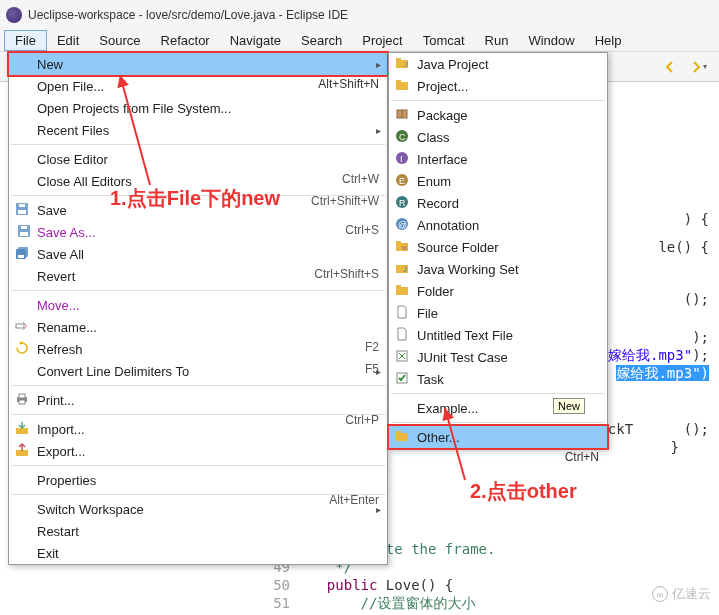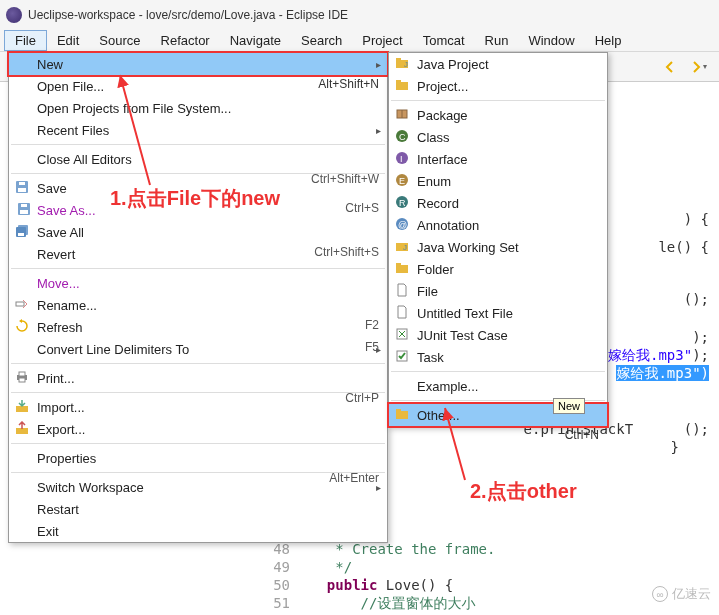--- a/index.html
+++ b/index.html
@@ -19,21 +19,21 @@
     .dropdown .row.disabled { color: #a21caf; text-align: right; }
     .dropdown .row .shortcut { margin-left: auto; color: #555; font-size: 12px; margin-top: 40px; }
     .dropdown .row.highlighted .shortcut { color: #333; }
     .dropdown .row .arrow { position: absolute; right: 6px; font-size: 10px; color: #555; }
     .dropdown .row .icon { position: absolute; left: 6px; width: 16px; height: 16px; }
     .dropdown .sep { height: 1px; background: #ddd; margin: 3px 2px; }
     .filemenu { left: 8px; top: 52px; width: 380px; }
     .submenu { left: 388px; top: 52px; width: 220px; }
     .editor { position: absolute; left: 240px; top: 80px; right: 0; bottom: 0; font-family: Consolas, monospace; font-size: 14px; white-space: pre; color: #333; line-height: 18px; z-index: 1; }
     .editor .ln { color: #a0a0a0; display: inline-block; width: 30px; text-align: right; margin-right: 20px; }
-    .editor .kw { color: #7f0055; font-weight: bold; }
+    .editor .kw { color: #7f0055; font-weight: normal; }
     .editor .cm { color: #3f7f5f; }
     .editor .str { color: #2a00ff; }
     .editor .sel { background: #3399ff; color: #fff; }
     .anno { position: absolute; color: #e33; font-size: 20px; font-weight: 700; z-index: 20; }
     .arrow-svg { position: absolute; z-index: 19; pointer-events: none; }
     .tooltip { position: absolute; background: #ffffe1; border: 1px solid #888; padding: 1px 4px; font-size: 11px; z-index: 25; }
     .watermark { position: absolute; right: 8px; bottom: 12px; font-size: 13px; color: #bbb; z-index: 5; display: flex; align-items: center; gap: 4px; }
     .watermark .wicon { width: 16px; height: 16px; border-radius: 50%; border: 1px solid #bbb; display: flex; align-items: center; justify-content: center; font-size: 10px; }
   </style>
 </head>
@@ -83,20 +83,24 @@
     </div>
     <div class="row">
       <span>Open Projects from File System...</span>
     </div>
     <div class="row">
       <span>Recent Files</span>
       <span class="arrow">▸</span>
     </div>
     <div class="sep"></div>
     <div class="row">
+      <span>Close Editor</span>
+      <span class="shortcut">Ctrl+W</span>
+    </div>
+    <div class="row">
       <span>Close All Editors</span>
       <span class="shortcut">Ctrl+Shift+W</span>
     </div>
     <div class="sep"></div>
     <div class="row">
       <span class="icon"><svg width="14" height="14" viewBox="0 0 14 14">
           <rect x="1" y="1" width="12" height="12" fill="#7aa3d0" rx="1"></rect>
           <rect x="3" y="8" width="8" height="4" fill="#fff"></rect>
           <rect x="4" y="2" width="6" height="3" fill="#fff"></rect>
         </svg></span>
@@ -241,20 +245,28 @@
           <text x="4" y="11" font-size="9" fill="#fff">R</text>
         </svg></span>
       <span>Record</span>
     </div>
     <div class="row">
       <span class="icon"><svg width="14" height="14" viewBox="0 0 14 14">
           <circle cx="7" cy="7" r="6" fill="#5a8bc0"></circle>
           <text x="3" y="11" font-size="9" fill="#fff">@</text>
         </svg></span>
       <span>Annotation</span>
+    </div>
+    <div class="row">
+      <span class="icon"><svg width="14" height="14" viewBox="0 0 14 14">
+          <rect x="1" y="4" width="12" height="8" fill="#e8b93e"></rect>
+          <rect x="1" y="2" width="5" height="3" fill="#e8b93e"></rect>
+          <rect x="7" y="7" width="5" height="4" fill="#c89660"></rect>
+        </svg></span>
+      <span>Source Folder</span>
     </div>
     <div class="row">
       <span class="icon"><svg width="14" height="14" viewBox="0 0 14 14">
           <rect x="1" y="4" width="12" height="8" fill="#e8b93e"></rect>
           <text x="8" y="11" font-size="8" fill="#5382a1">J</text>
         </svg></span>
       <span>Java Working Set</span>
     </div>
     <div class="row">
       <span class="icon"><svg width="14" height="14" viewBox="0 0 14 14">

